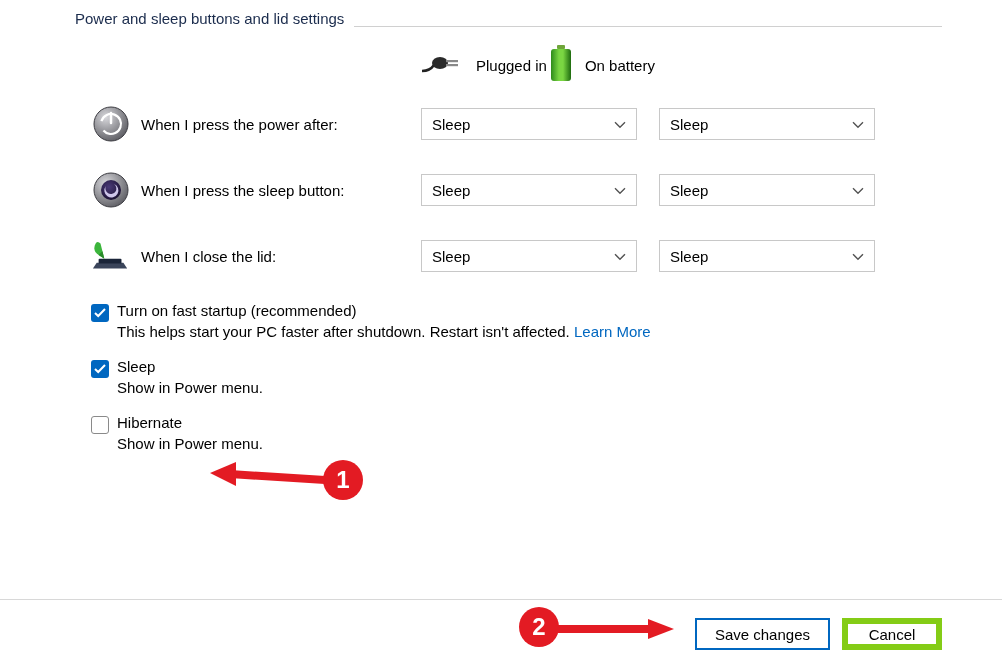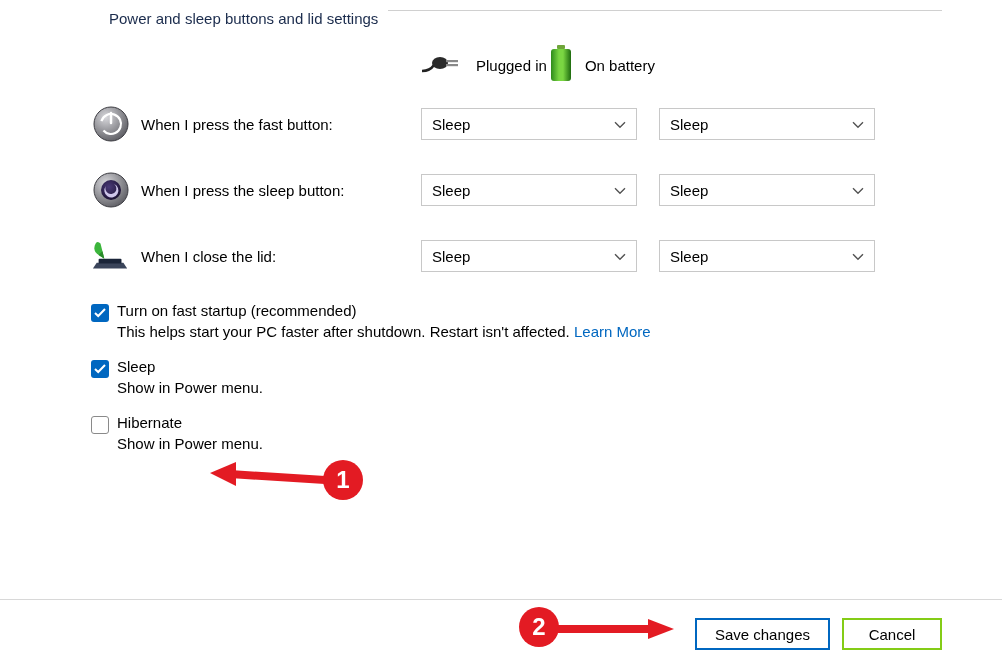--- a/index.html
+++ b/index.html
@@ -12,24 +12,23 @@
     background: #fff;
     width: 1002px;
     height: 668px;
     position: relative;
   }
   .content {
     padding: 10px 60px 0 75px;
   }
   .section-header {
     display: flex;
-    align-items: flex-start;
+    align-items: flex-end;
     margin-bottom: 18px;
     color: #1a2b4c;
-    margin-left: 34px;
   }
   .section-header .label {
     white-space: nowrap;
     margin-right: 10px;
   }
   .section-header .rule {
     flex: 1;
     height: 1px;
     background: #d0d0d0;
   }
@@ -122,21 +121,21 @@
     border-top: 1px solid #d8d8d8;
     padding: 18px 60px 18px 6px;
     display: flex;
     justify-content: flex-end;
     gap: 12px;
   }
   .btn {
     min-width: 100px;
     height: 32px;
     padding: 0 18px;
-    border: 2px solid #84cc16;
+    border: 6px solid #84cc16;
     background: #fff;
     display: flex;
     align-items: center;
     justify-content: center;
     cursor: pointer;
   }
   .btn.primary {
     border: 2px solid #0067c0;
   }
   
@@ -206,21 +205,21 @@
           <radialGradient id="pbg" cx="0.35" cy="0.3" r="0.8">
             <stop offset="0" stop-color="#d8d8dc"></stop>
             <stop offset="1" stop-color="#56565c"></stop>
           </radialGradient>
         </defs>
         <circle cx="19" cy="19" r="17" fill="url(#pbg)" stroke="#3c3c42" stroke-width="1"></circle>
         <circle cx="19" cy="19" r="10" fill="none" stroke="#fff" stroke-width="2.2" stroke-dasharray="44 10" transform="rotate(-115 19 19)"></circle>
         <line x1="19" y1="8" x2="19" y2="18" stroke="#fff" stroke-width="2.5" stroke-linecap="round"></line>
       </svg>
     </div>
-    <span class="row-label">When I press the fast button:</span>
+    <span class="row-label">When I press the power after:</span>
     <div class="select">
       <span>Sleep</span>
       <span class="chev">
         <svg width="12" height="8" viewBox="0 0 12 8">
             <path d="M1 1.5 L6 6.5 L11 1.5" stroke="#555" stroke-width="1.4" fill="none"></path>
           </svg>
       </span>
     </div>
     <div class="select">
       <span>Sleep</span>

